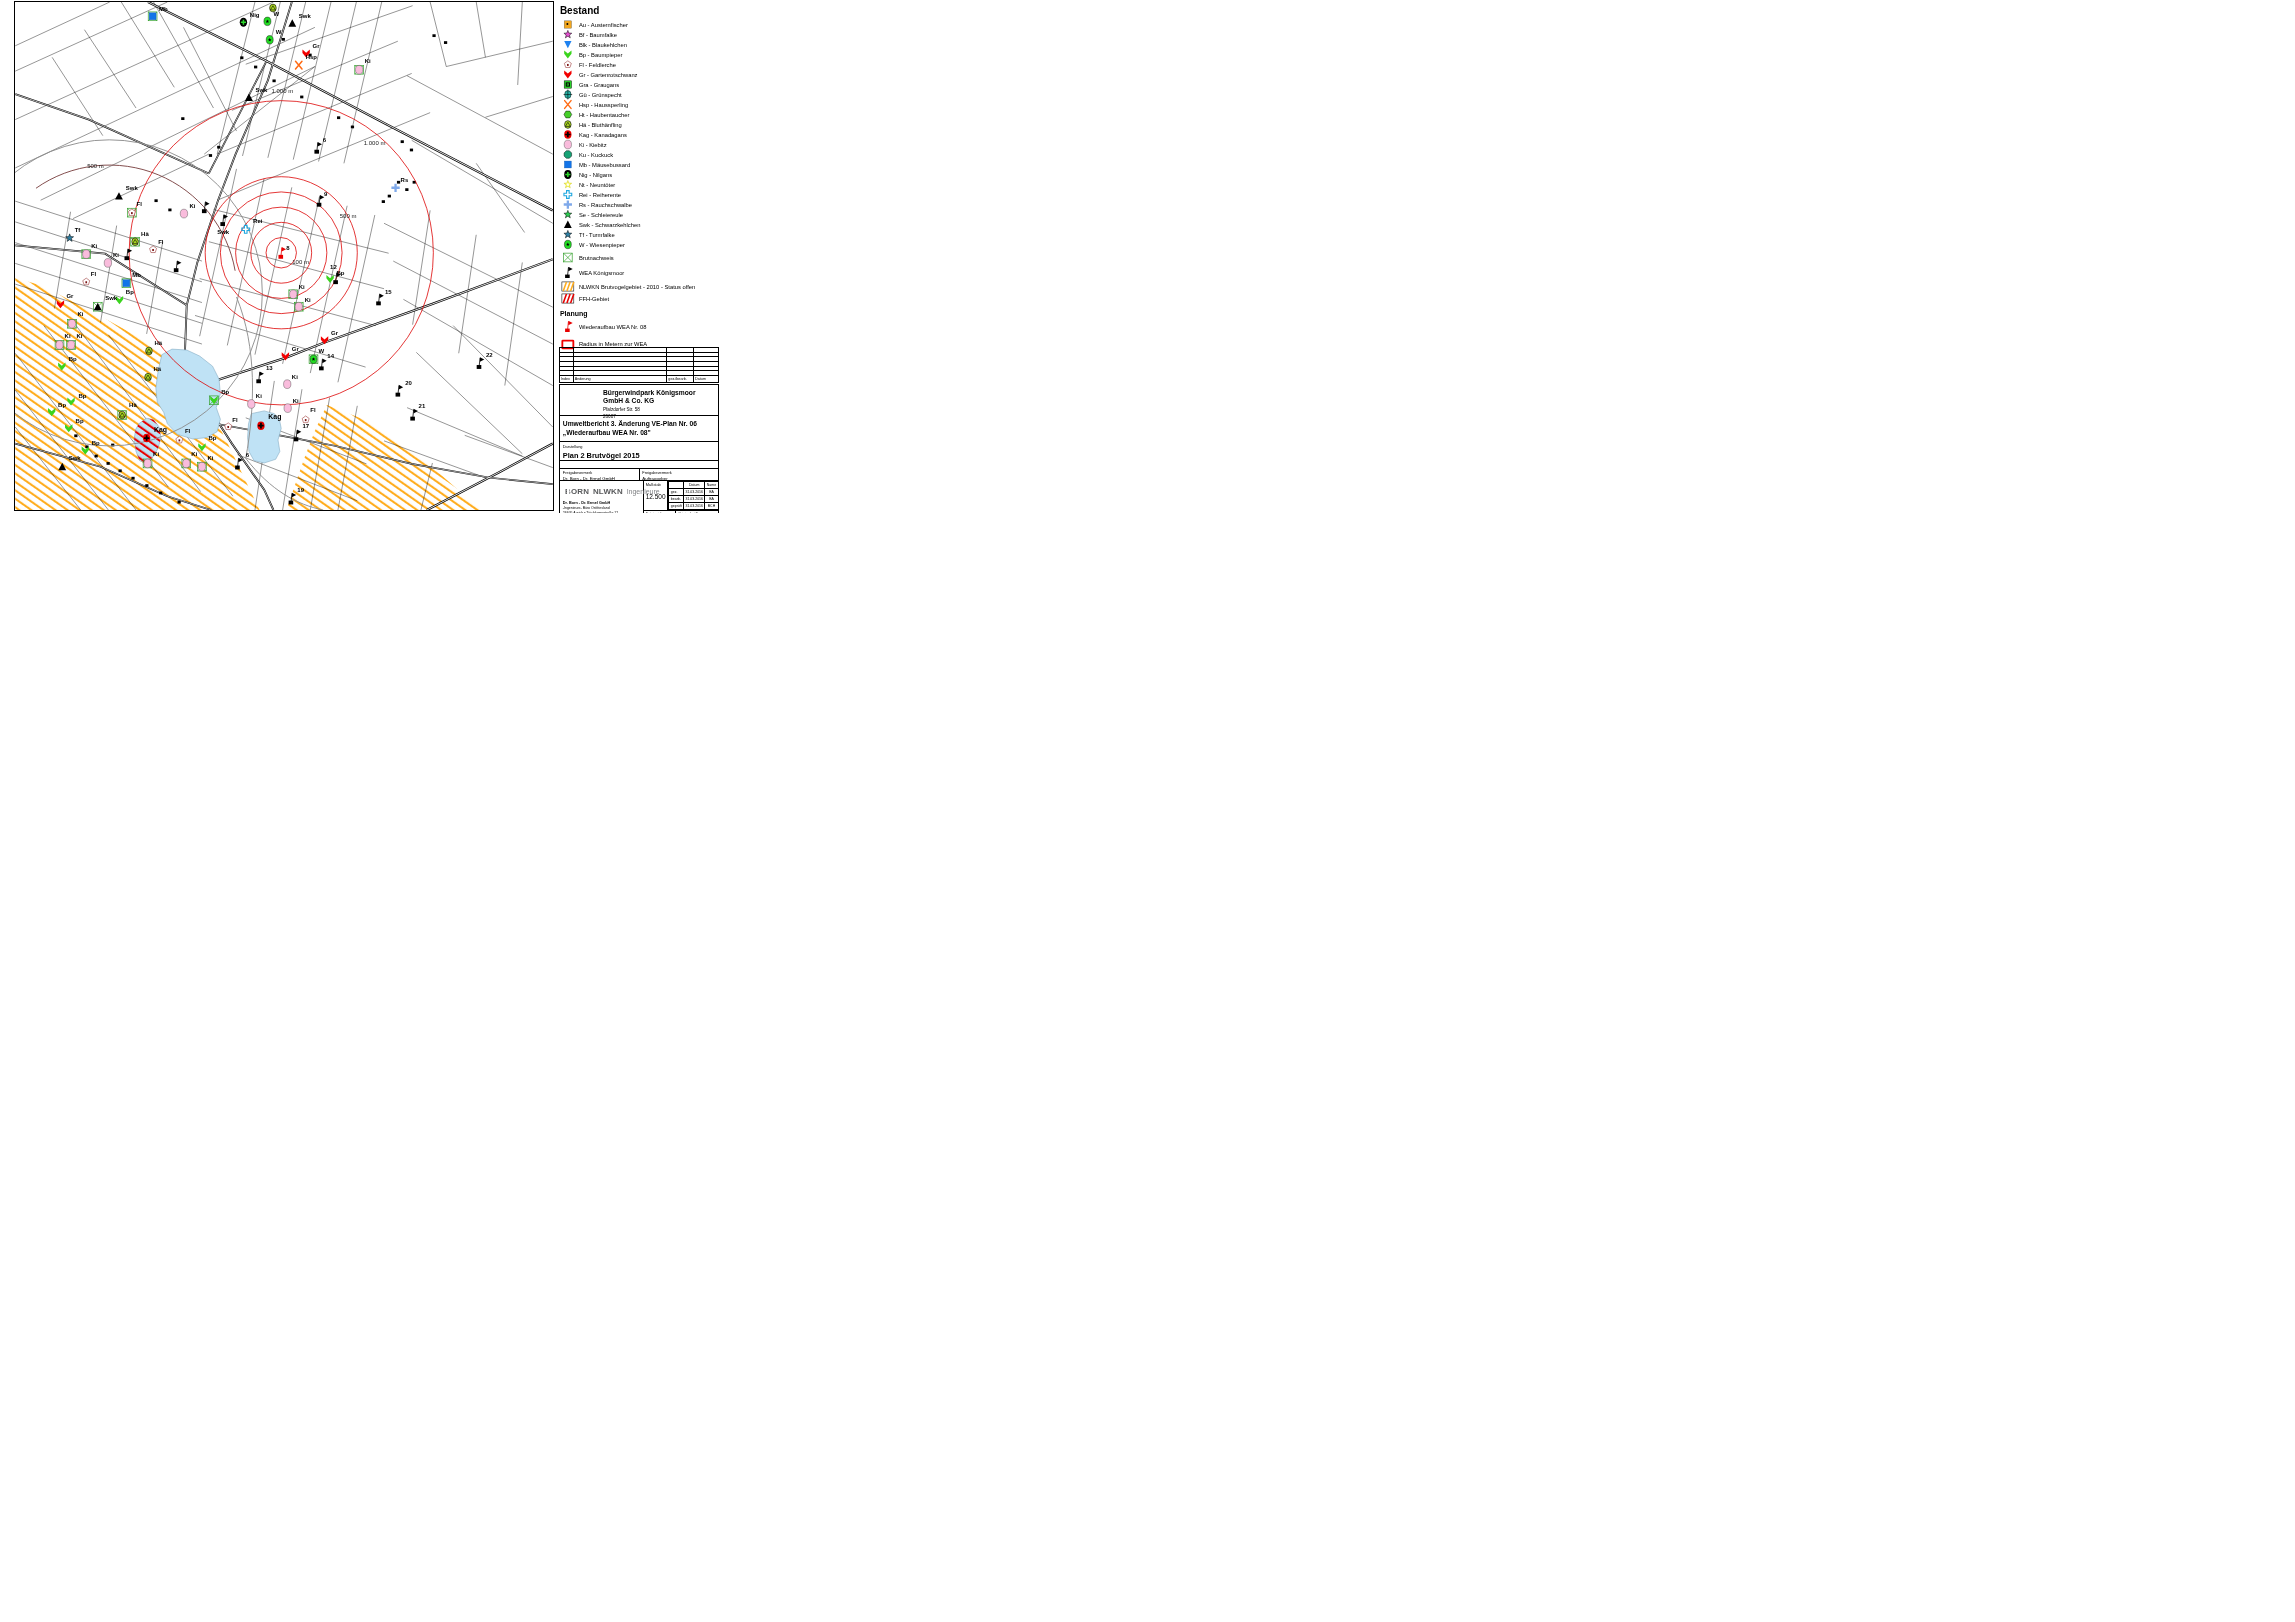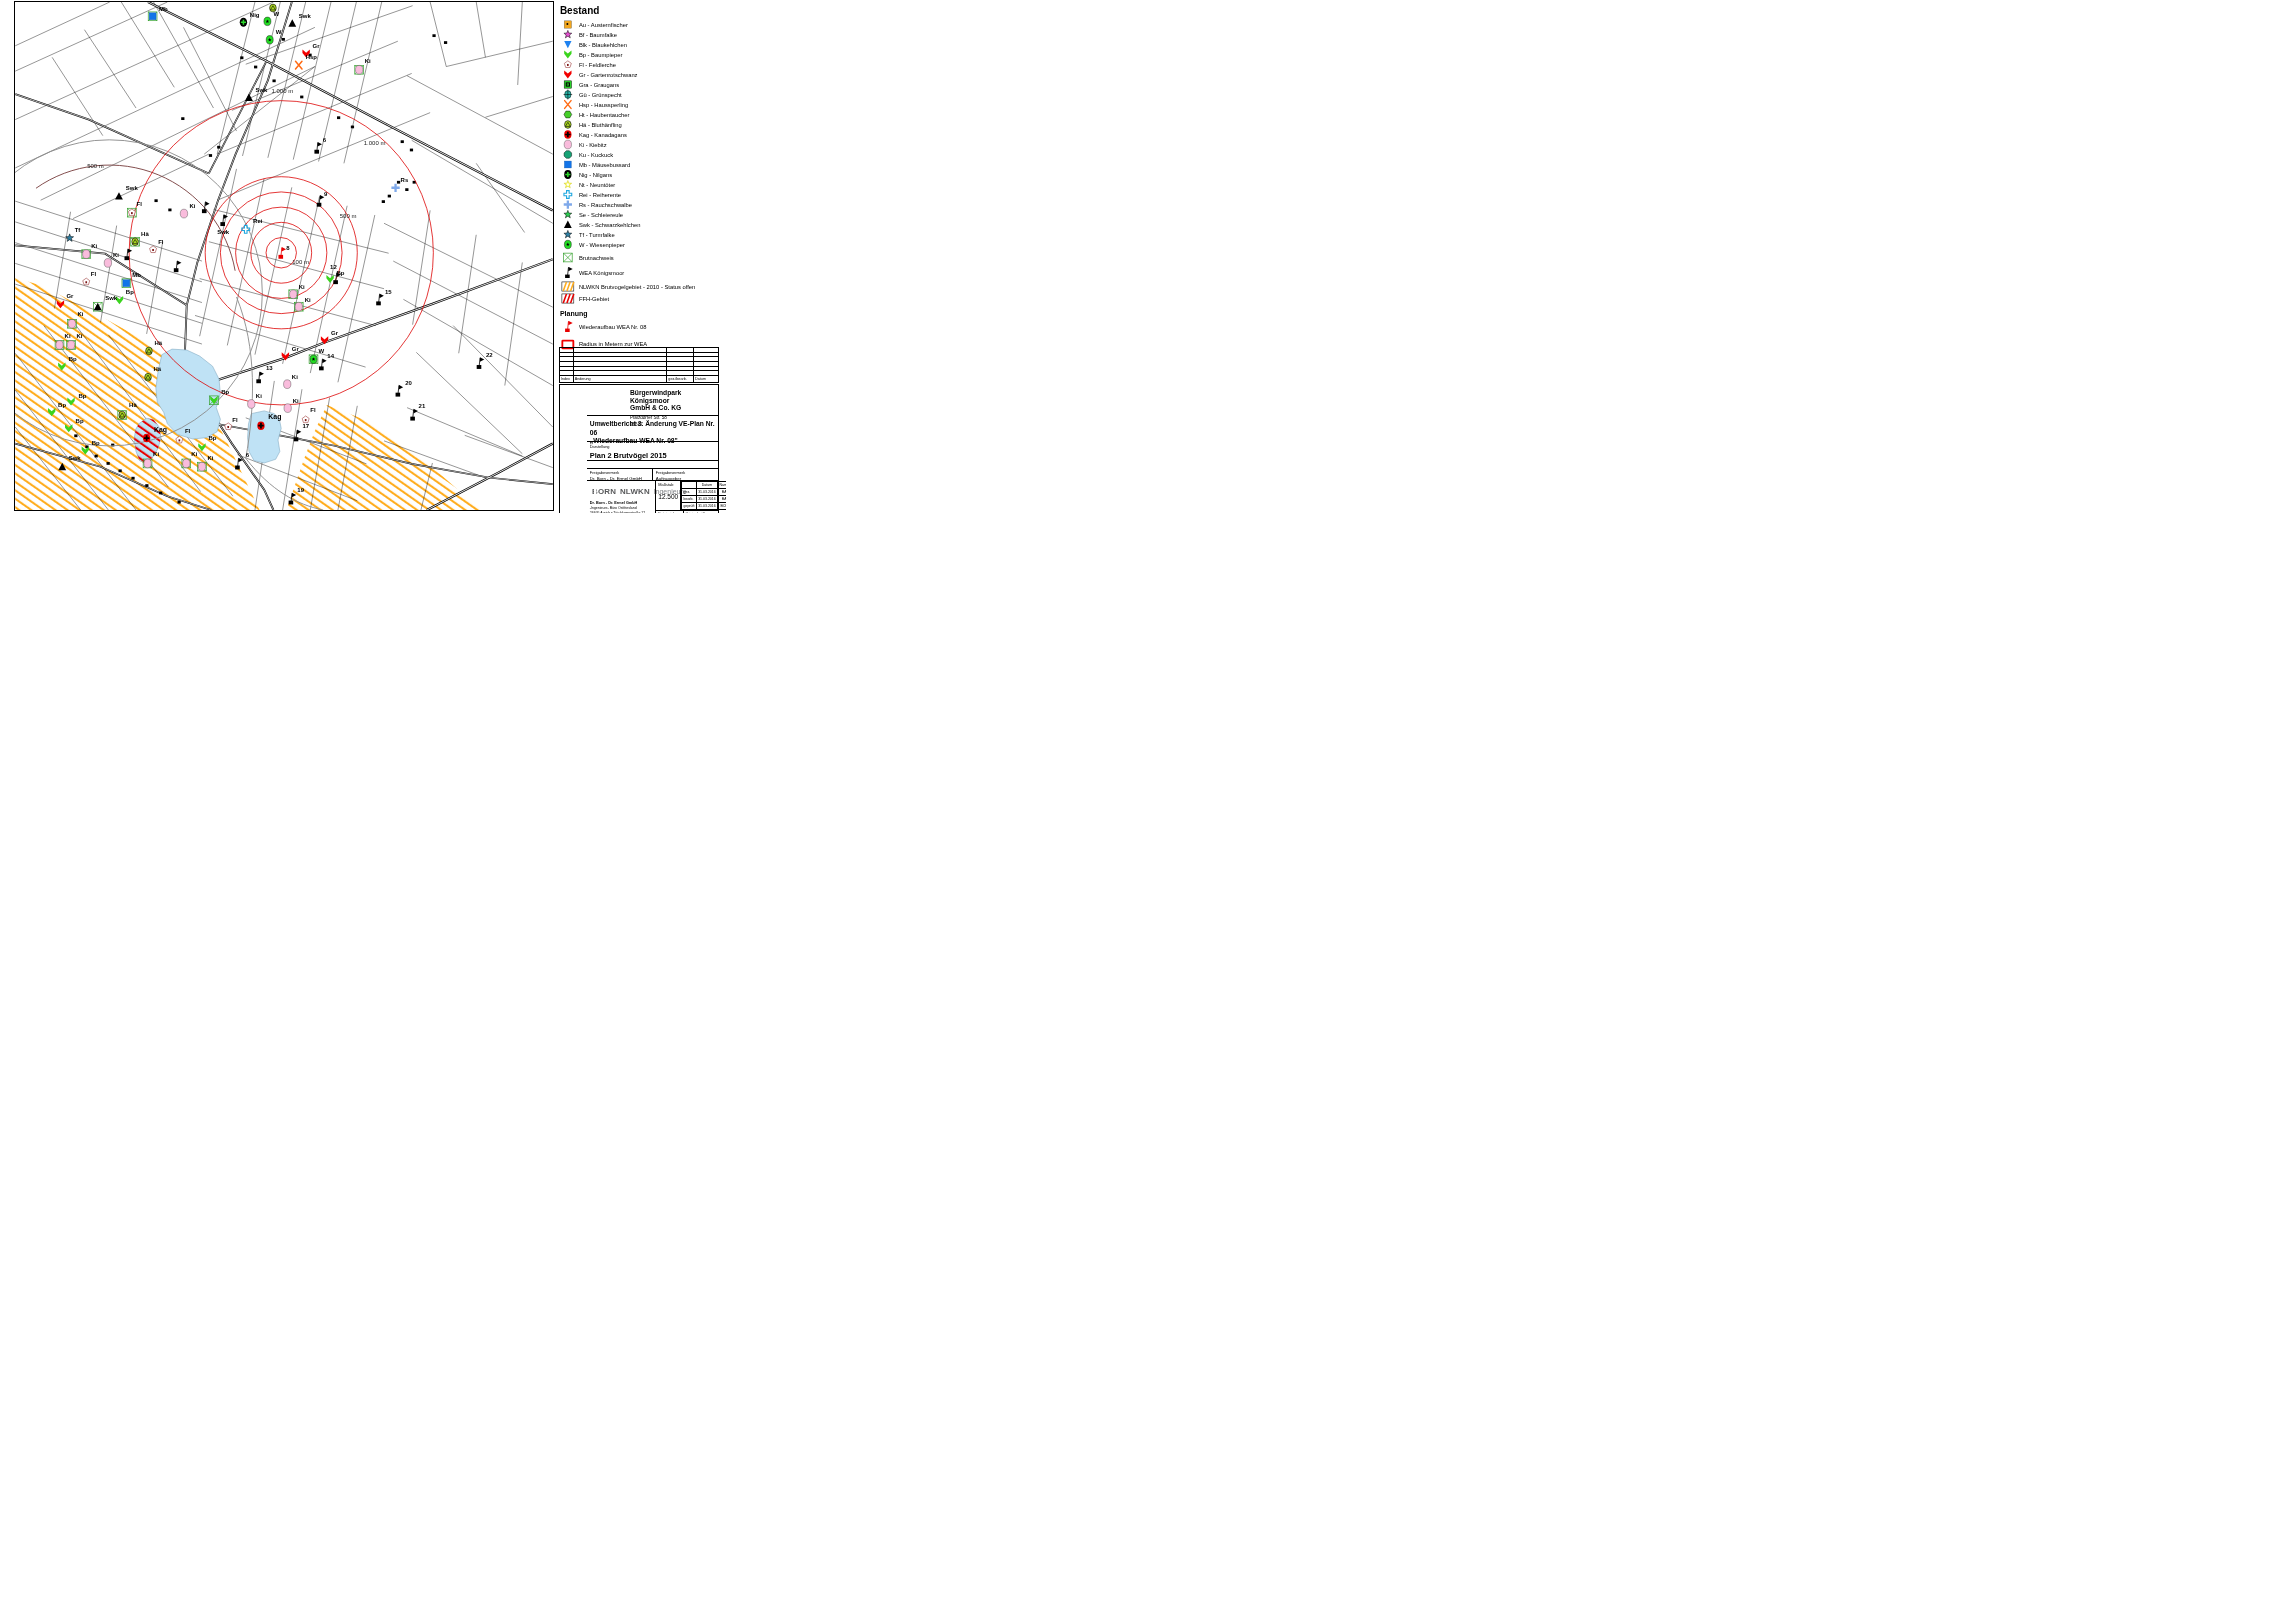--- a/index.html
+++ b/index.html
@@ -17,21 +17,21 @@
   .legend-item.gap{margin-top:3.2px;}
   .legend-icon{width:16.7px;height:11px;flex:0 0 16.7px;display:flex;align-items:center;justify-content:center;}
   .legend-label{font-size:5.8px;padding-left:3.2px;white-space:nowrap;}
   .planung-title{font-size:7px;font-weight:bold;margin:5.6px 0 1.9px 0.9px;}
 
   .titleblock{position:absolute;left:559px;top:347px;width:160px;font-size:4.6px;}
   table.rev{width:100%;border-collapse:collapse;margin-bottom:1.4px;}
   table.rev td{border:0.5px solid #000;height:3.7px;font-size:3.7px;padding:0 0.9px;}
   table.rev tr.hdr td{height:5.6px;}
   .tb{border:0.9px solid #000;}
-  .tb-sec{border-bottom:0.9px solid #000;padding:1.9px 2.8px;box-sizing:border-box;margin-left:27px;}
+  .tb-sec{border-bottom:0.9px solid #000;padding:1.9px 2.8px;box-sizing:border-box;}
   .tb-client{text-align:left;padding-left:43px;padding-top:3.7px;height:31px;}
   .tb-client .nm{font-size:6.7px;font-weight:bold;line-height:1.15;}
   .tb-client .ad{font-size:4.6px;margin-top:2.8px;line-height:1.5;}
   .tb-project{height:26px;padding-top:4.2px;}
   .tb-project .pj{font-size:6.7px;font-weight:bold;line-height:1.25;}
   .tb-darst{height:18.5px;}
   .lbl{font-size:3.9px;}
   .tb-darst .dt{font-size:7.4px;font-weight:bold;margin-top:2.3px;}
   .tb-empty{height:8.3px;}
   .tb-frei{display:flex;padding:0;height:12px;}

